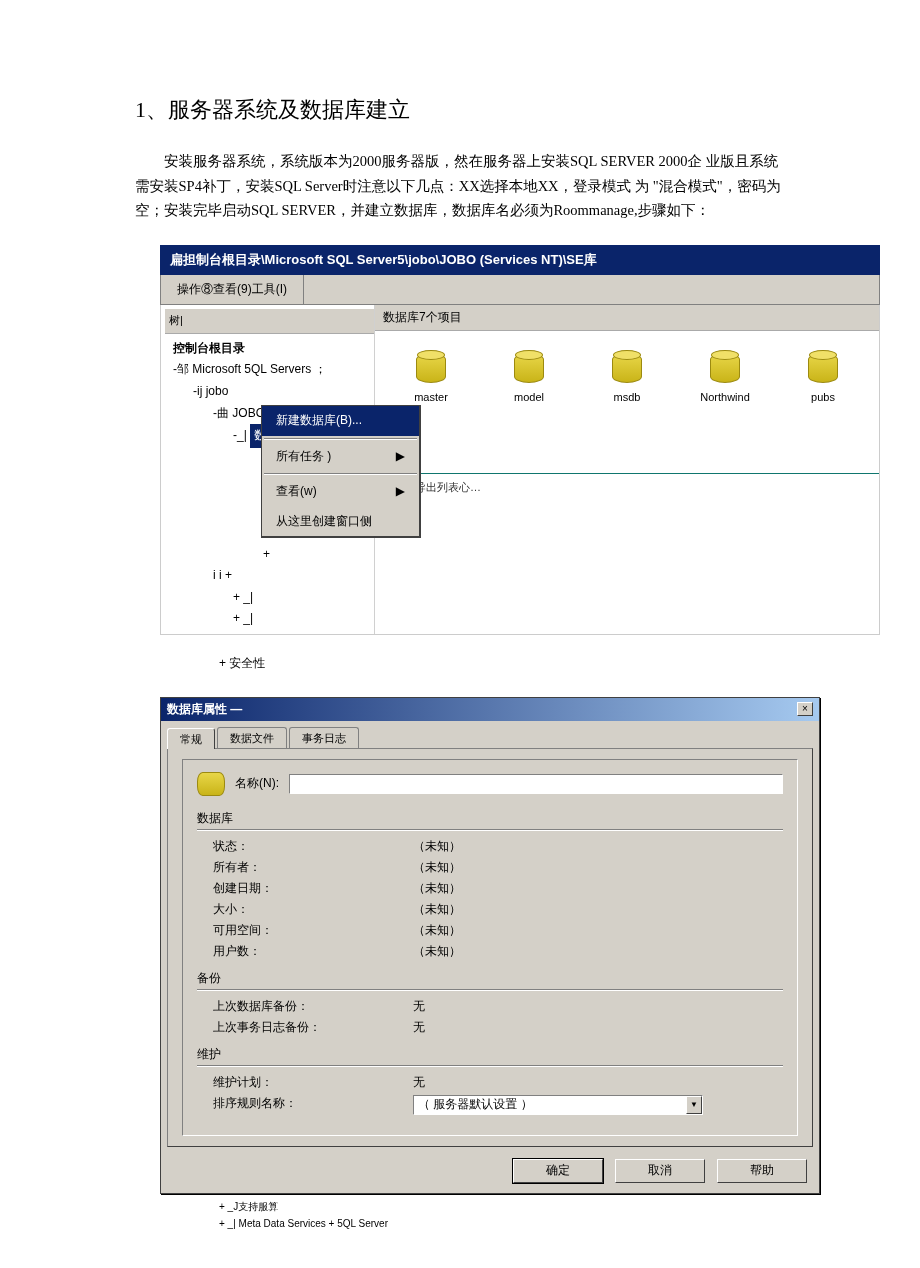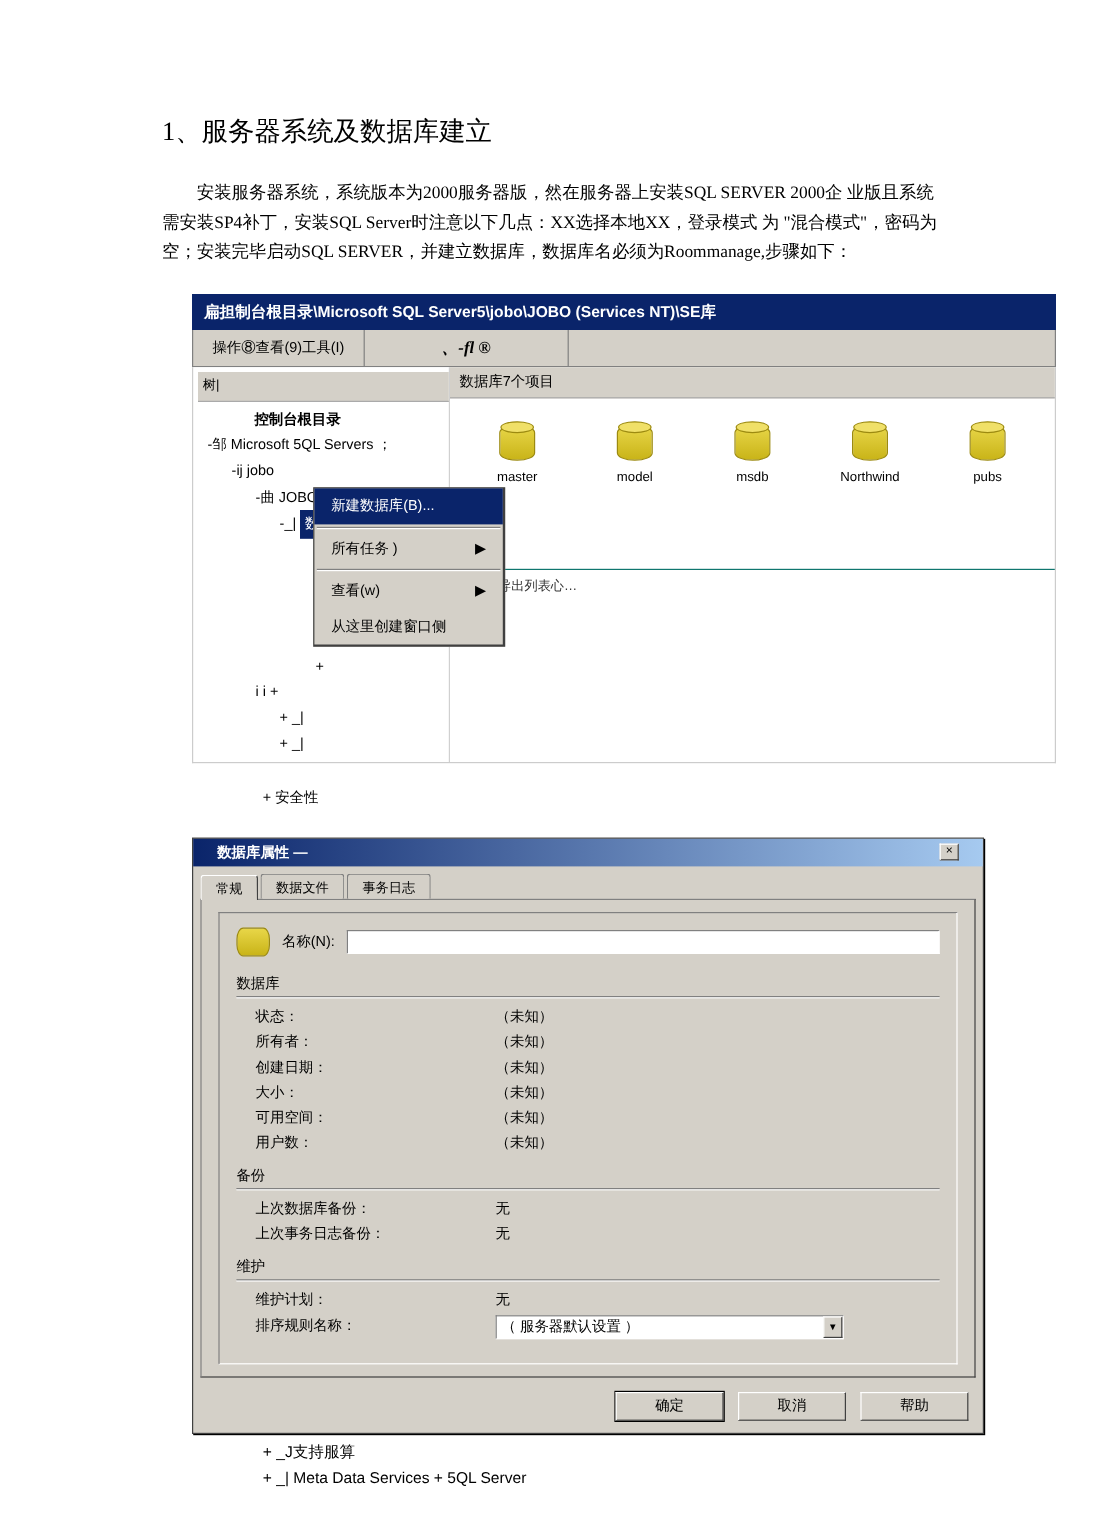--- a/index.html
+++ b/index.html
@@ -77,21 +77,21 @@
     position: relative;
     font-family: "SimSun", Arial, sans-serif;
   }
   .tree-header {
     background: #d4d0c8;
     padding: 2px 4px;
     font-size: 11px;
     border-bottom: 1px solid #aaa;
     margin-bottom: 4px;
   }
-  .tree-root { font-weight: bold; padding-left: 8px; margin-left: 39px; }
+  .tree-root { font-weight: bold; padding-left: 8px; }
   .tree-indent1 { padding-left: 8px; }
   .tree-indent2 { padding-left: 28px; }
   .tree-indent3 { padding-left: 48px; }
   .tree-indent4 { padding-left: 68px; }
   .tree-indent5 { padding-left: 98px; }
   .tree-sel {
     background: #0a246a; color: #fff; padding: 1px 4px;
     display: inline-block;
   }
 
@@ -166,21 +166,21 @@
     width: 660px;
     background: #d4d0c8;
     border: 1px solid #404040;
     font-family: "SimSun", Tahoma, sans-serif;
     font-size: 12px;
     box-shadow: 1px 1px 0 #000;
   }
   .titlebar2 {
     background: linear-gradient(to right, #0a246a, #a6caf0);
     color: #fff;
-    padding: 3px 20px;
+    padding: 3px 6px;
     font-size: 12px;
     display: flex;
     align-items: center;
   }
   .titlebar2 .tt { flex: 1; font-weight: 700; }
   .winbtn {
     width: 16px; height: 14px; background: #d4d0c8;
     border: 1px solid #fff; border-right-color:#404040; border-bottom-color:#404040;
     color: #000; font-size: 10px; line-height: 12px; text-align: center;
     font-family: Arial;
@@ -283,37 +283,36 @@
     width: 90px; height: 24px;
     background: #d4d0c8;
     border: 1px solid #fff;
     border-right-color: #404040;
     border-bottom-color: #404040;
     font-size: 12px;
   }
   .btn2.default { box-shadow: 0 0 0 1px #000; }
 
   .below2 {
-    font-size: 13px;
+    font-size: 10px;
     line-height: 1.7;
     margin: 4px 0 0 84px;
     font-family: Arial, "SimSun", sans-serif;
   }
 </style>
 </head>
 <body>
 
 <div class="heading">1、服务器系统及数据库建立</div>
 <div class="paragraph">安装服务器系统，系统版本为2000服务器版，然在服务器上安装SQL SERVER 2000企 业版且系统需安装SP4补丁，安装SQL Server时注意以下几点：XX选择本地XX，登录模式 为 "混合模式"，密码为空；安装完毕启动SQL SERVER，并建立数据库，数据库名必须为Roommanage,步骤如下：</div>
 
 <div class="shot1">
   <div class="titlebar1">扁担制台根目录\Microsoft SQL Server5\jobo\JOBO (Services NT)\SE库</div>
   <div class="menubar1">
     <div class="menupart">操作⑧查看(9)工具(I)</div>
-    <div class="menupart right">、-fl ®</div>
   </div>
   <div class="body1">
     <div class="tree1">
       <div class="tree-header">树|</div>
       <div class="tree-root tree-indent1">控制台根目录</div>
       <div class="tree-indent1">-邹  Microsoft 5QL Servers      ；</div>
       <div class="tree-indent2">-ij jobo</div>
       <div class="tree-indent3">-曲  JOBO (Windows NT)  ,</div>
       <div class="tree-indent4">
         <span>-_|</span>

